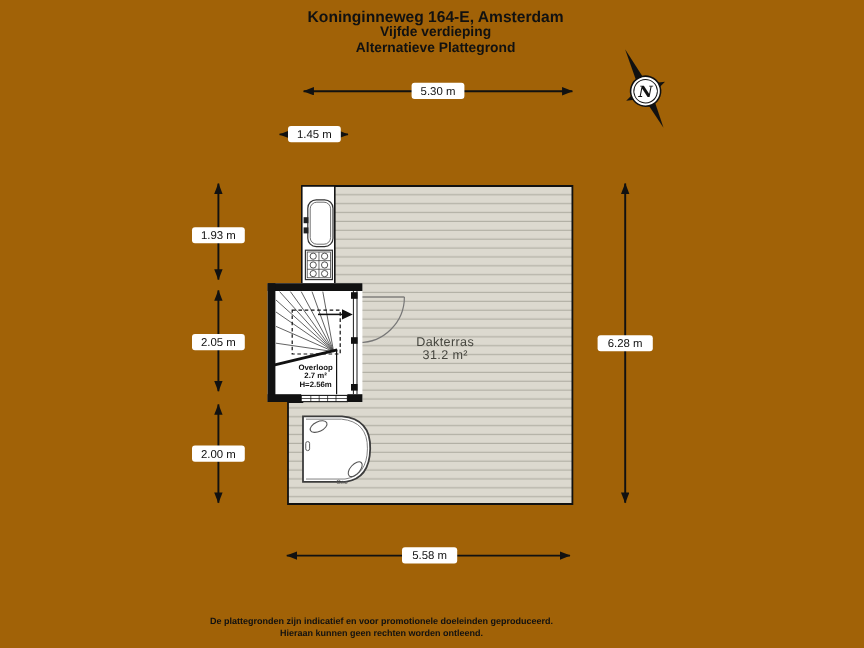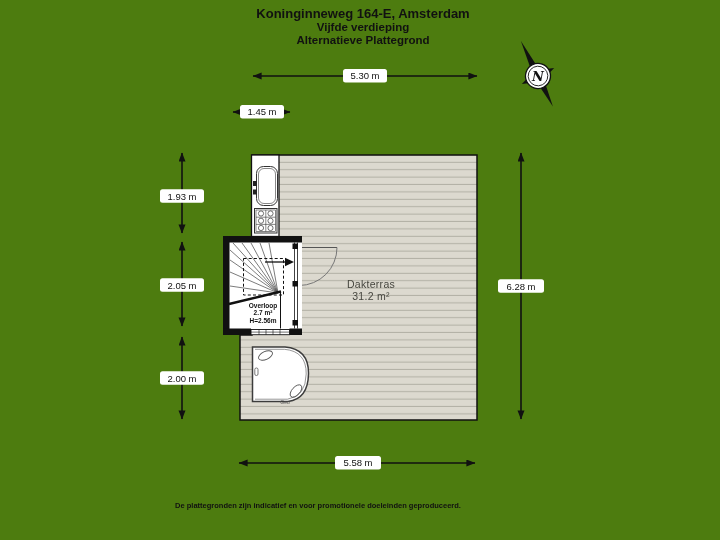--- a/index.html
+++ b/index.html
@@ -1,21 +1,21 @@
 <!DOCTYPE html>
 <html><head>
 <meta charset="utf-8">
 <style>
   html,body{margin:0;padding:0;background:#fff;}
-  .page{position:relative;width:720px;height:540px;background:#4d7c0f;overflow:hidden;
+  .page{position:relative;width:720px;height:540px;background:#a16207;overflow:hidden;
         font-family:"Liberation Sans",sans-serif;color:#111;}
   .titleblock{position:absolute;top:7px;left:0;width:726px;text-align:center;line-height:13.5px;}
   .title-main{font-size:13px;font-weight:bold;}
   .title-sub{font-size:11.5px;font-weight:bold;}
-  .footerblock{position:absolute;top:501px;left:0;width:636px;text-align:center;
+  .footerblock{position:absolute;top:513px;left:0;width:636px;text-align:center;
                font-size:7.5px;font-weight:bold;line-height:9.6px;color:#111;}
   svg{position:absolute;top:0;left:0;}
   .wall{fill:#111;}
   .dimline{stroke:#111;stroke-width:1.6;}
   .dimpill{fill:#ffffff;}
   .dimtext{font-size:9.5px;fill:#111;text-anchor:middle;font-family:"Liberation Sans",sans-serif;}
   .roomlabel{fill:#46463f;font-size:10.5px;text-anchor:middle;letter-spacing:.3px;
              font-family:"Liberation Sans",sans-serif;}
   .stairlabel{fill:#111;font-size:6.5px;font-weight:bold;text-anchor:middle;
               font-family:"Liberation Sans",sans-serif;}
@@ -182,15 +182,16 @@
       <circle cx="0" cy="0" r="12.5" fill="#fff" stroke="#111" stroke-width="1.3"></circle>
       <circle cx="0" cy="0" r="9.8" fill="none" stroke="#111" stroke-width="0.8"></circle>
       <g transform="rotate(26)">
         <text class="compass-n" x="0" y="4.8">N</text>
       </g>
     </g>
   </svg>
 
   <div class="footerblock">
     <div>De plattegronden zijn indicatief en voor promotionele doeleinden geproduceerd.</div>
+    <div>Hieraan kunnen geen rechten worden ontleend.</div>
   </div>
 
 </div>
 
 </body></html>

